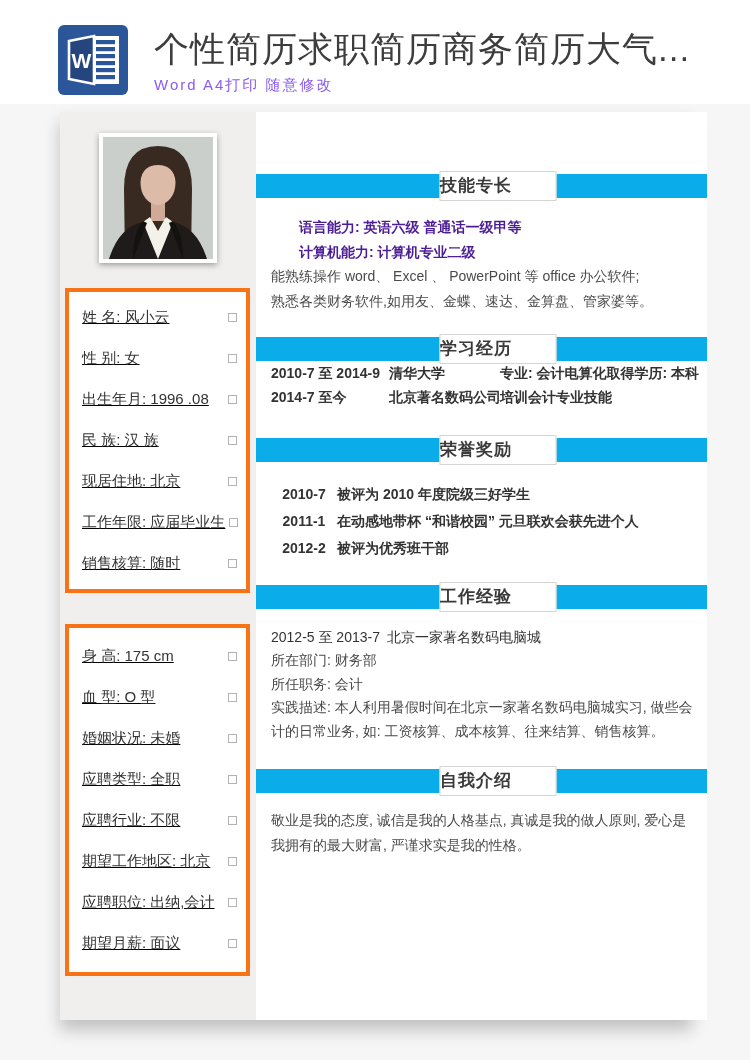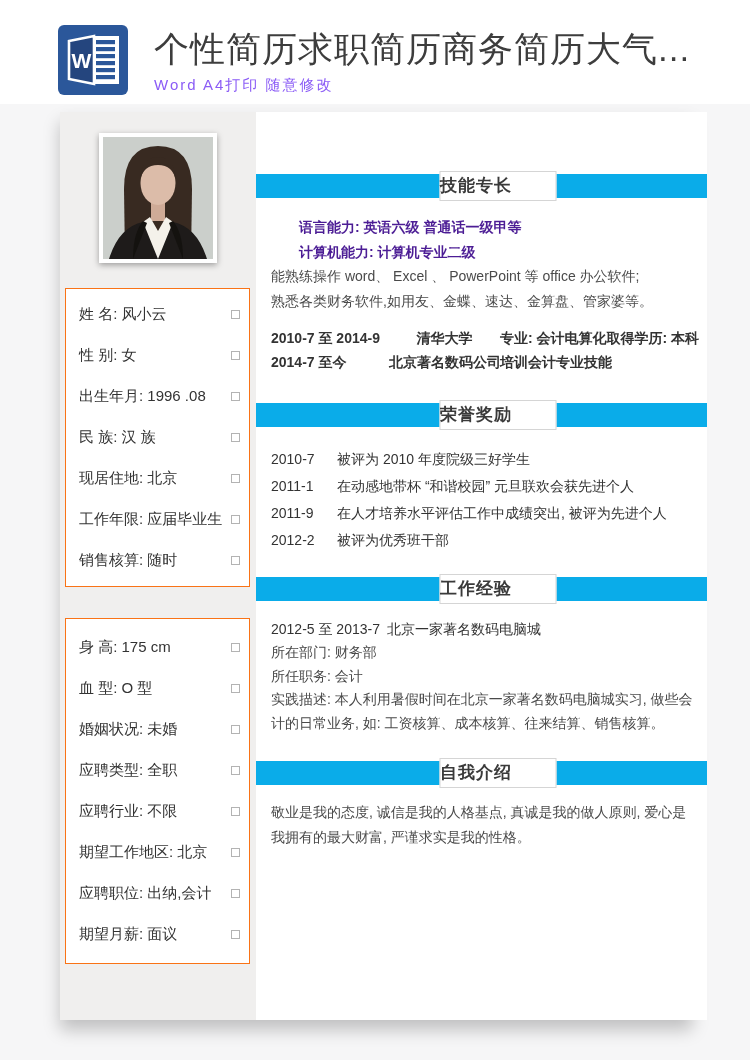--- a/index.html
+++ b/index.html
@@ -57,23 +57,24 @@
     margin: 21px auto 0;
     background: #fff;
     padding: 4px;
     box-shadow: 0 2px 6px rgba(0,0,0,0.35);
   }
   .photo-frame svg { display: block; width: 110px; height: 122px; }
 
   
   .info-card {
     background: #ffffff;
-    border: 1px solid #f97316;
+    border: 4px solid #f97316;
     margin: 25px 6px 0 5px;
     padding: 5px 9px 5px 13px;
+    text-decoration: underline;
   }
   .info-card.second { margin-top: 31px; padding: 8px 9px 8px 13px; }
   .info-row {
     height: 41px;
     display: flex;
     align-items: center;
     justify-content: space-between;
     font-size: 15px;
     color: #333333;
     white-space: nowrap;
@@ -114,40 +115,41 @@
   .bar-intro  { margin-top: 26px; }
 
   .sec-body { padding: 0 8px 0 15px; color: #4a4a4a; font-size: 14px; }
 
   
   .skills-body { margin-top: 17px; }
   .skills-body p { line-height: 24.5px; }
   .skills-body p.bold { font-weight: bold; color: #4c1d95; margin-left: 28px; }
 
   
-  .edu-body { margin-top: 13px; }
+  .edu-body { }
   .edu-row {
     display: flex;
     line-height: 24px;
     font-weight: bold;
     color: #333;
     white-space: nowrap;
   }
   .edu-date { width: 118px; flex: 0 0 118px; }
-  .edu-org  { width: 111px; flex: 0 0 111px; text-align: center; }
+  .edu-org  { width: 111px; flex: 0 0 111px; }
   .edu-degree { margin-left: auto; }
 
   
   .honor-body { margin-top: 19px; }
   .honor-row {
     display: flex;
     line-height: 27px;
-    font-weight: normal;
+    font-weight: bold;
     color: #333;
     white-space: nowrap;
+    text-align: center;
   }
   .honor-date { width: 66px; flex: 0 0 66px; }
 
   
   .work-body { margin-top: 16px; }
   .work-head {
     display: flex;
     font-weight: normal;
     color: #333;
     line-height: 24px;
@@ -273,20 +275,23 @@
     <div class="section-bar bar-skills">
       <div class="section-label">技能专长</div>
     </div>
     <div class="sec-body skills-body">
       <p class="bold">语言能力:  英语六级  普通话一级甲等</p>
       <p class="bold">计算机能力:  计算机专业二级</p>
       <p>能熟练操作 word、 Excel 、 PowerPoint 等 office 办公软件;</p>
       <p>熟悉各类财务软件,如用友、金蝶、速达、金算盘、管家婆等。</p>
     </div>
 
+    <div class="section-bar bar-edu">
+      <div class="section-label">学习经历</div>
+    </div>
     <div class="sec-body edu-body">
       <div class="edu-row">
         <span class="edu-date">2010-7 至 2014-9</span>
         <span class="edu-org">清华大学</span>
         <span>专业: 会计电算化</span>
         <span class="edu-degree">取得学历: 本科</span>
       </div>
       <div class="edu-row">
         <span class="edu-date">2014-7 至今</span>
         <span class="edu-org">北京著名数码公司</span>
@@ -300,24 +305,20 @@
     <div class="sec-body honor-body">
       <div class="honor-row">
           <span class="honor-date">2010-7</span>
           <span>被评为 2010 年度院级三好学生</span>
         </div>
       <div class="honor-row">
           <span class="honor-date">2011-1</span>
           <span>在动感地带杯 “和谐校园” 元旦联欢会获先进个人</span>
         </div>
       <div class="honor-row">
-          <span class="honor-date">2011-9</span>
-          <span>在人才培养水平评估工作中成绩突出, 被评为先进个人</span>
-        </div>
-      <div class="honor-row">
           <span class="honor-date">2012-2</span>
           <span>被评为优秀班干部</span>
         </div>
     </div>
 
     <div class="section-bar bar-work">
       <div class="section-label">工作经验</div>
     </div>
     <div class="sec-body work-body">
       <div class="work-head">

